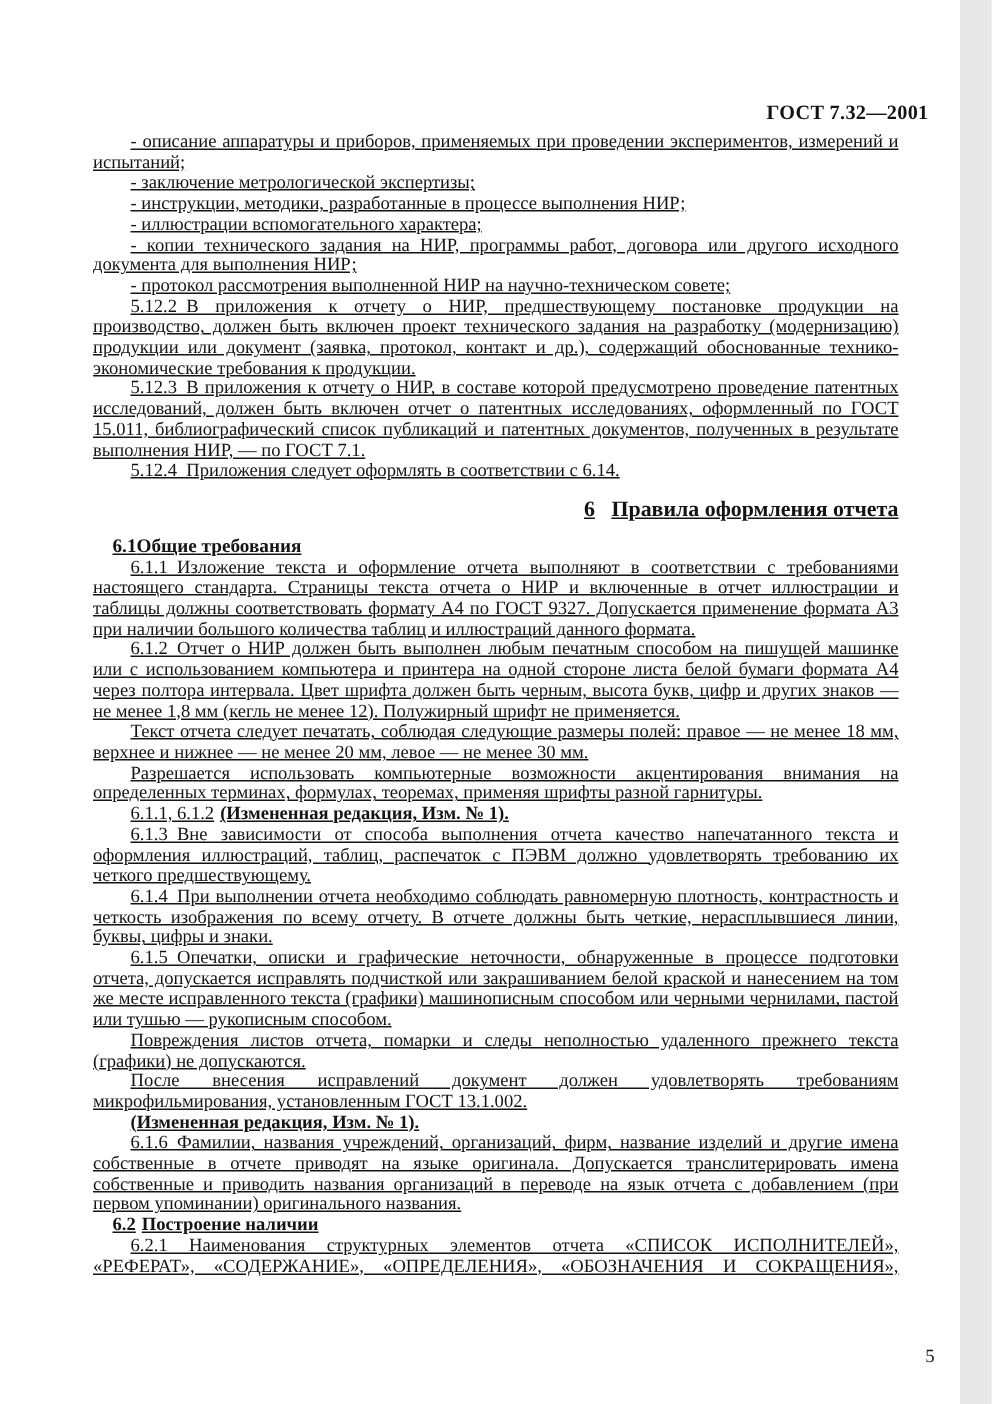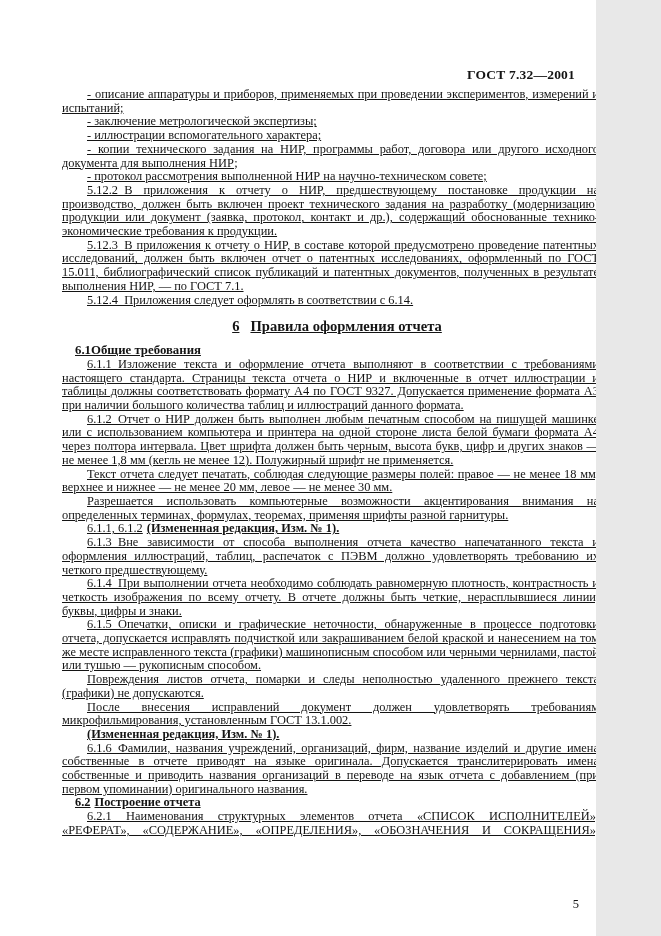--- a/index.html
+++ b/index.html
@@ -3,38 +3,39 @@
 <meta charset="utf-8">
 <style>
   html,body{margin:0;padding:0;background:#e8e8e8;}
   .page{
     position:relative;
     width:596px;height:936px;
     background:#ffffff;
     overflow:hidden;
     font-family:"Liberation Serif","DejaVu Serif",serif;
     color:#141414;
+    padding-left:44px;
   }
   .doc-header{
     position:absolute;top:67px;right:21px;
     font-weight:bold;font-size:13.5px;letter-spacing:.2px;
   }
   .content{
     position:absolute;top:88px;left:62px;width:537px;
     font-size:12.4px;line-height:13.7px;
     text-align:justify;
     text-decoration:underline;
   }
   .content p{margin:0;}
   .ind{text-indent:25px;}
   .b{font-weight:bold;}
   .note-ref{margin-right:4px;}
   h1.sec{
     font-size:14.6px;font-weight:bold;
-    margin:11px 0 9px 13px;text-align:center;line-height:17px;
+    margin:11px 0 9px 13px;text-align:right;line-height:17px;
   }
   h1.sec .hnum{margin-right:11px;}
   h2.sub{
     font-size:12.8px;font-weight:bold;
     margin:6px 0 0 13px;text-align:left;line-height:13.7px;
   }
   h2.sub .hnum{margin-right:0;}
   p.subinline{font-weight:bold;text-indent:13px;}
   .stretch-last{text-align-last:justify;}
   .page-num{
@@ -46,20 +47,21 @@
 <body>
 
 <div class="page">
 
   <div class="doc-header">ГОСТ 7.32—2001</div>
 
   <div class="content">
 
     <p class="ind">- описание аппаратуры и приборов, применяемых при проведении экспериментов, измерений и испытаний;</p>
     <p class="ind">- заключение метрологической экспертизы;</p>
+    <p class="ind">- инструкции, методики, разработанные в процессе выполнения НИР;</p>
     <p class="ind">- иллюстрации вспомогательного характера;</p>
     <p class="ind">- копии технического задания на НИР, программы работ, договора или другого исходного документа для выполнения НИР;</p>
     <p class="ind">- протокол рассмотрения выполненной НИР на научно-техническом совете;</p>
 
     <p class="ind">5.12.2 В приложения к отчету о НИР, предшествующему постановке продукции на производство, должен быть включен проект технического задания на разработку (модернизацию) продукции или документ (заявка, протокол, контакт и др.), содержащий обоснованные технико-экономические требования к продукции.</p>
     <p class="ind">5.12.3 В приложения к отчету о НИР, в составе которой предусмотрено проведение патентных исследований, должен быть включен отчет о патентных исследованиях, оформленный по ГОСТ 15.011, библиографический список публикаций и патентных документов, полученных в результате выполнения НИР, — по ГОСТ 7.1.</p>
     <p class="ind">5.12.4 Приложения следует оформлять в соответствии с 6.14.</p>
 
     <h1 class="sec">
       <span class="hnum">6</span><span>Правила оформления отчета</span>
@@ -79,21 +81,21 @@
     <p class="ind">6.1.3 Вне зависимости от способа выполнения отчета качество напечатанного текста и оформления иллюстраций, таблиц, распечаток с ПЭВМ должно удовлетворять требованию их четкого предшествующему.</p>
     <p class="ind">6.1.4 При выполнении отчета необходимо соблюдать равномерную плотность, контрастность и четкость изображения по всему отчету. В отчете должны быть четкие, нерасплывшиеся линии, буквы, цифры и знаки.</p>
     <p class="ind">6.1.5 Опечатки, описки и графические неточности, обнаруженные в процессе подготовки отчета, допускается исправлять подчисткой или закрашиванием белой краской и нанесением на том же месте исправленного текста (графики) машинописным способом или черными чернилами, пастой или тушью — рукописным способом.</p>
     <p class="ind">Повреждения листов отчета, помарки и следы неполностью удаленного прежнего текста (графики) не допускаются.</p>
     <p class="ind">После внесения исправлений документ должен удовлетворять требованиям микрофильмирования, установленным ГОСТ 13.1.002.</p>
 
     <p class="ind b">(Измененная редакция, Изм. № 1).</p>
 
     <p class="ind">6.1.6 Фамилии, названия учреждений, организаций, фирм, название изделий и другие имена собственные в отчете приводят на языке оригинала. Допускается транслитерировать имена собственные и приводить названия организаций в переводе на язык отчета с добавлением (при первом упоминании) оригинального названия.</p>
 
-    <p class="subinline"><span class="note-ref">6.2</span><span>Построение отчета</span></p>
+    <p class="subinline"><span class="note-ref">6.2</span><span>Построение наличии</span></p>
 
     <p class="ind stretch-last">6.2.1 Наименования структурных элементов отчета «СПИСОК ИСПОЛНИТЕЛЕЙ», «РЕФЕРАТ», «СОДЕРЖАНИЕ», «ОПРЕДЕЛЕНИЯ», «ОБОЗНАЧЕНИЯ И СОКРАЩЕНИЯ»,</p>
 
   </div>
 
   <div class="page-num">5</div>
 
 </div>
 
 </body></html>

